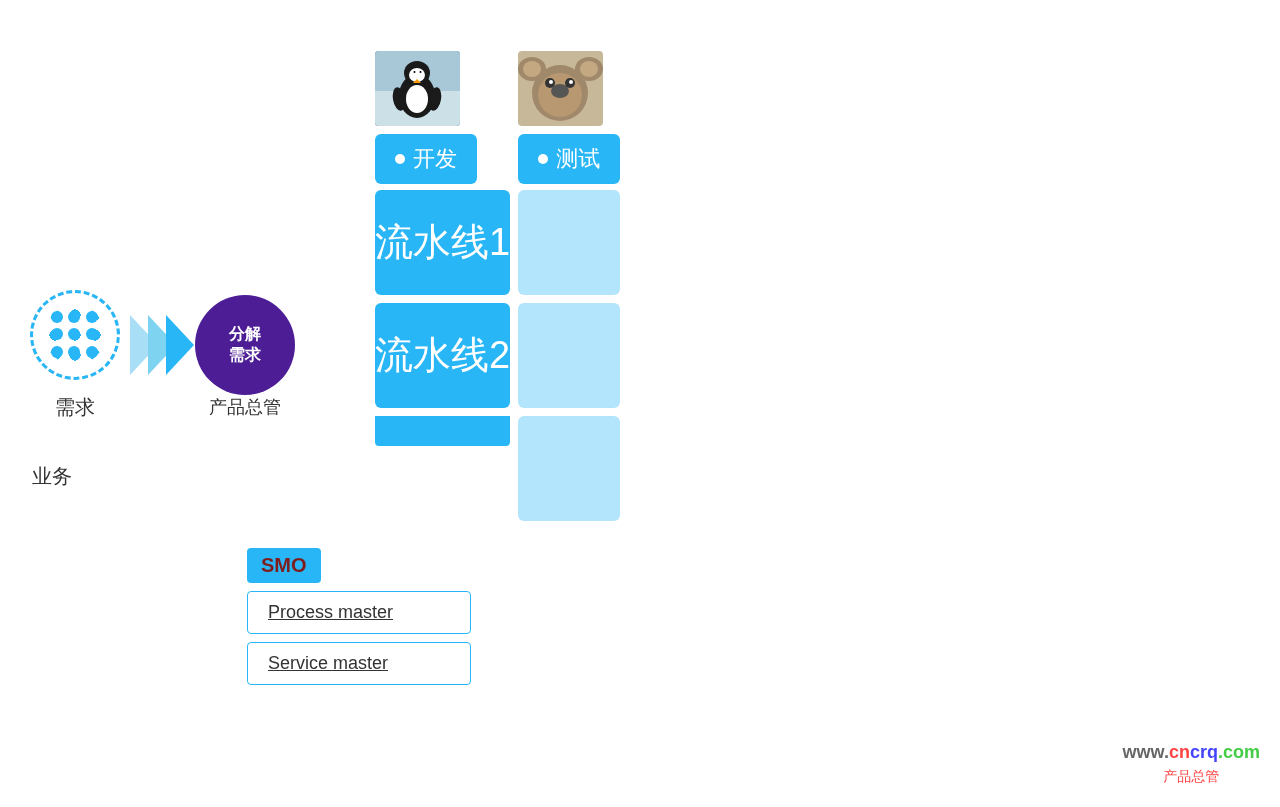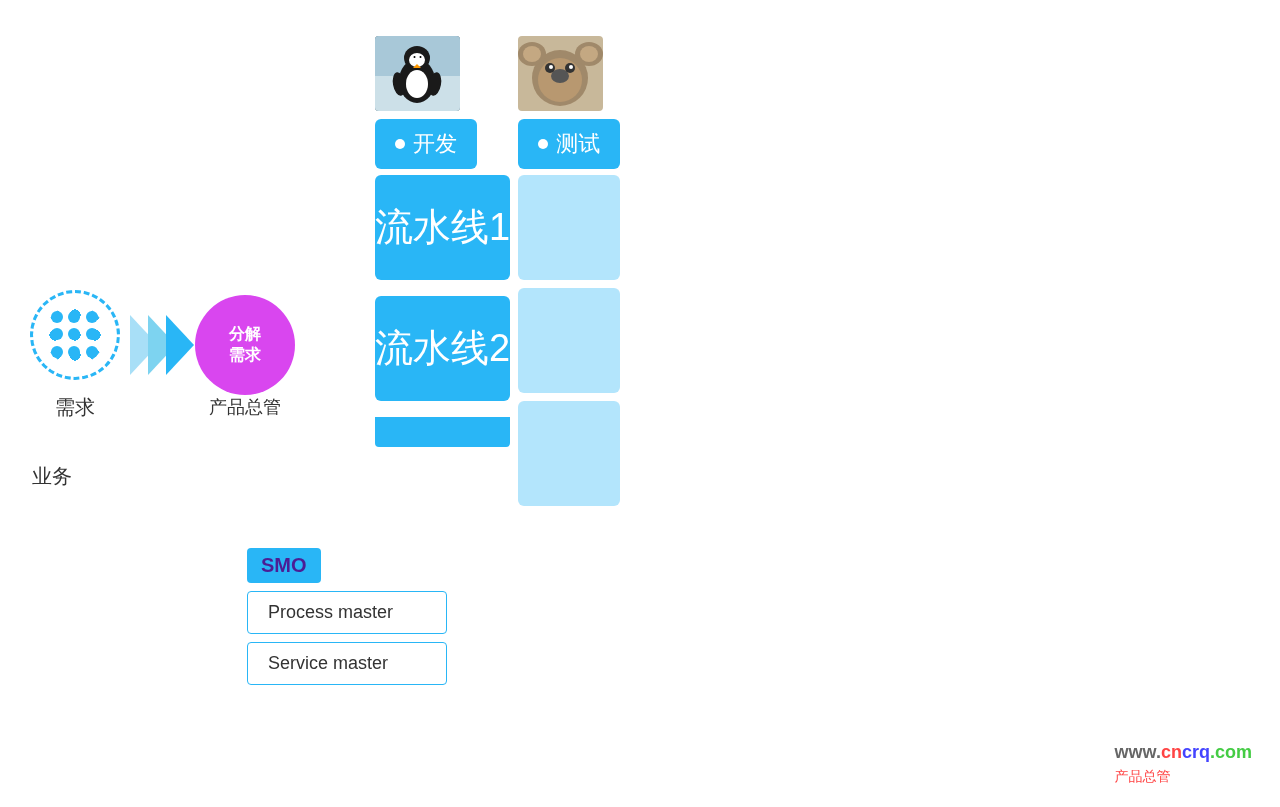--- a/index.html
+++ b/index.html
@@ -77,39 +77,39 @@
       left: 195px;
       top: 295px;
       display: flex;
       flex-direction: column;
       align-items: center;
     }
     .decompose-circle {
       width: 100px;
       height: 100px;
       border-radius: 50%;
-      background: #d946ef;
+      background: #4c1d95;
       display: flex;
       align-items: center;
       justify-content: center;
       color: #fff;
       font-size: 16px;
       font-weight: bold;
       text-align: center;
       line-height: 1.3;
     }
     .product-label {
       font-size: 18px;
       color: #333;
     }
 
     
     .smo-box {
       background: #29b6f6;
-      color: #4c1d95;
+      color: #7f1d1d;
       font-size: 20px;
       font-weight: bold;
       padding: 6px 14px;
       border-radius: 4px;
       display: inline-block;
     }
 
     
     .sub-boxes {
       margin-top: 8px;
@@ -117,45 +117,46 @@
       flex-direction: column;
       gap: 8px;
     }
     .sub-box {
       border: 1.5px solid #29b6f6;
       border-radius: 4px;
       padding: 10px 20px;
       font-size: 18px;
       color: #333;
       background: #fff;
-      width: 200px;
+      width: 224px;
+      text-decoration: underline;
     }
 
     
     .watermark {
       position: absolute;
-      right: 28px;
+      right: 20px;
       bottom: 20px;
-      text-align: left;
+      text-align: center;
       line-height: 1.5;
     }
     .w-www { color: #666; }
     .w-cn { color: #f44; }
     .w-crq { color: #44f; }
     .w-com { color: #4c4; }
     .watermark-note {
       font-size: 14px;
       color: #f44;
     }
 
     
     .three-cols-wrapper {
       position: absolute;
       left: 375px;
-      top: 36px;
+      top: 51px;
       display: flex;
       gap: 8px;
     }
 
     .column-container {
       display: flex;
       flex-direction: column;
     }
 
     .col-top {
@@ -187,21 +188,21 @@
 
     .pipeline-cell-blue {
       background: #29b6f6;
       height: 105px;
       border-radius: 6px;
       display: flex;
       align-items: center;
       justify-content: center;
       color: #fff;
       font-size: 38px;
-      margin-bottom: 16px;
+      margin-bottom: 8px;
     }
 
     .pipeline-cell-light {
       background: #b3e5fc;
       height: 105px;
       border-radius: 6px;
       margin-bottom: 8px;
     }
 
     .pipeline-cell-lighter {

